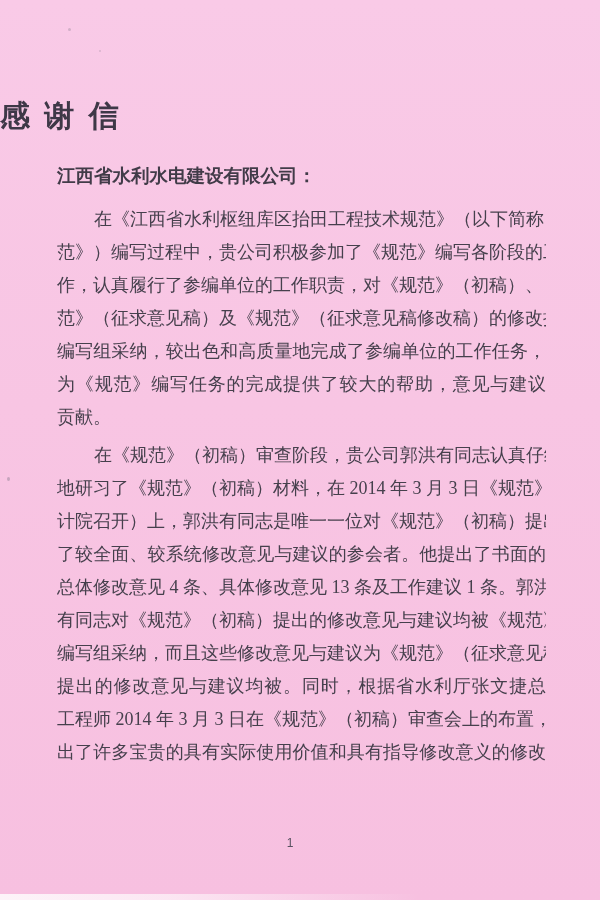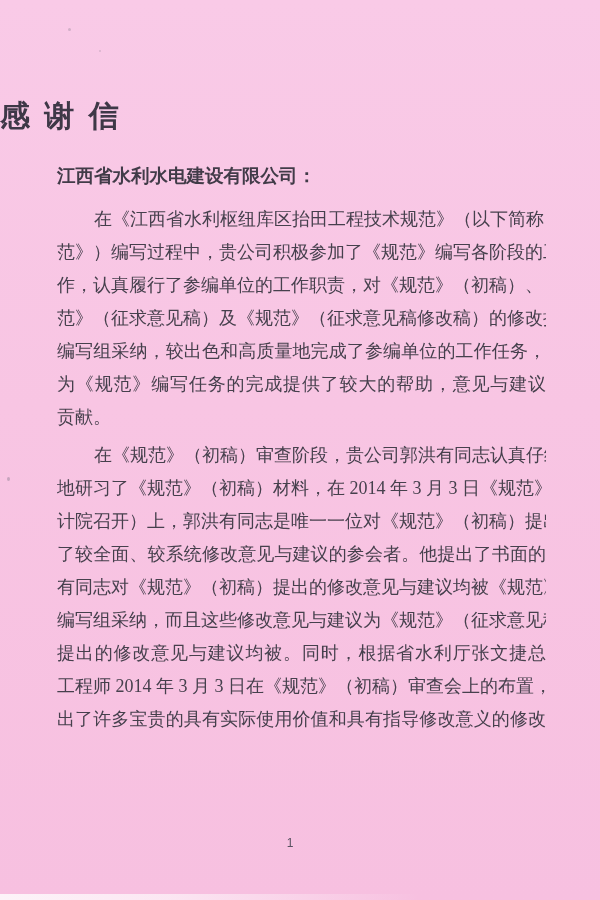--- a/index.html
+++ b/index.html
@@ -88,20 +88,21 @@
     <div class="line">作，认真履行了参编单位的工作职责，对《规范》（初稿）、《规</div>
     <div class="line">范》（征求意见稿）及《规范》（征求意见稿修改稿）的修改提</div>
     <div class="line">编写组采纳，较出色和高质量地完成了参编单位的工作任务，</div>
     <div class="line">为《规范》编写任务的完成提供了较大的帮助，意见与建议</div>
     <div class="line end">贡献。</div>
 
     <div class="line indent p2-start">在《规范》（初稿）审查阶段，贵公司郭洪有同志认真仔细</div>
     <div class="line">地研习了《规范》（初稿）材料，在 2014 年 3 月 3 日《规范》（初</div>
     <div class="line">计院召开）上，郭洪有同志是唯一一位对《规范》（初稿）提出</div>
     <div class="line">了较全面、较系统修改意见与建议的参会者。他提出了书面的</div>
+    <div class="line">总体修改意见 4 条、具体修改意见 13 条及工作建议 1 条。郭洪</div>
     <div class="line">有同志对《规范》（初稿）提出的修改意见与建议均被《规范》</div>
     <div class="line">编写组采纳，而且这些修改意见与建议为《规范》（征求意见稿）</div>
     <div class="line">提出的修改意见与建议均被。同时，根据省水利厅张文捷总</div>
     <div class="line">工程师 2014 年 3 月 3 日在《规范》（初稿）审查会上的布置，</div>
     <div class="line">出了许多宝贵的具有实际使用价值和具有指导修改意义的修改</div>
 
   </div>
 
   <div class="page-number">1</div>
 

